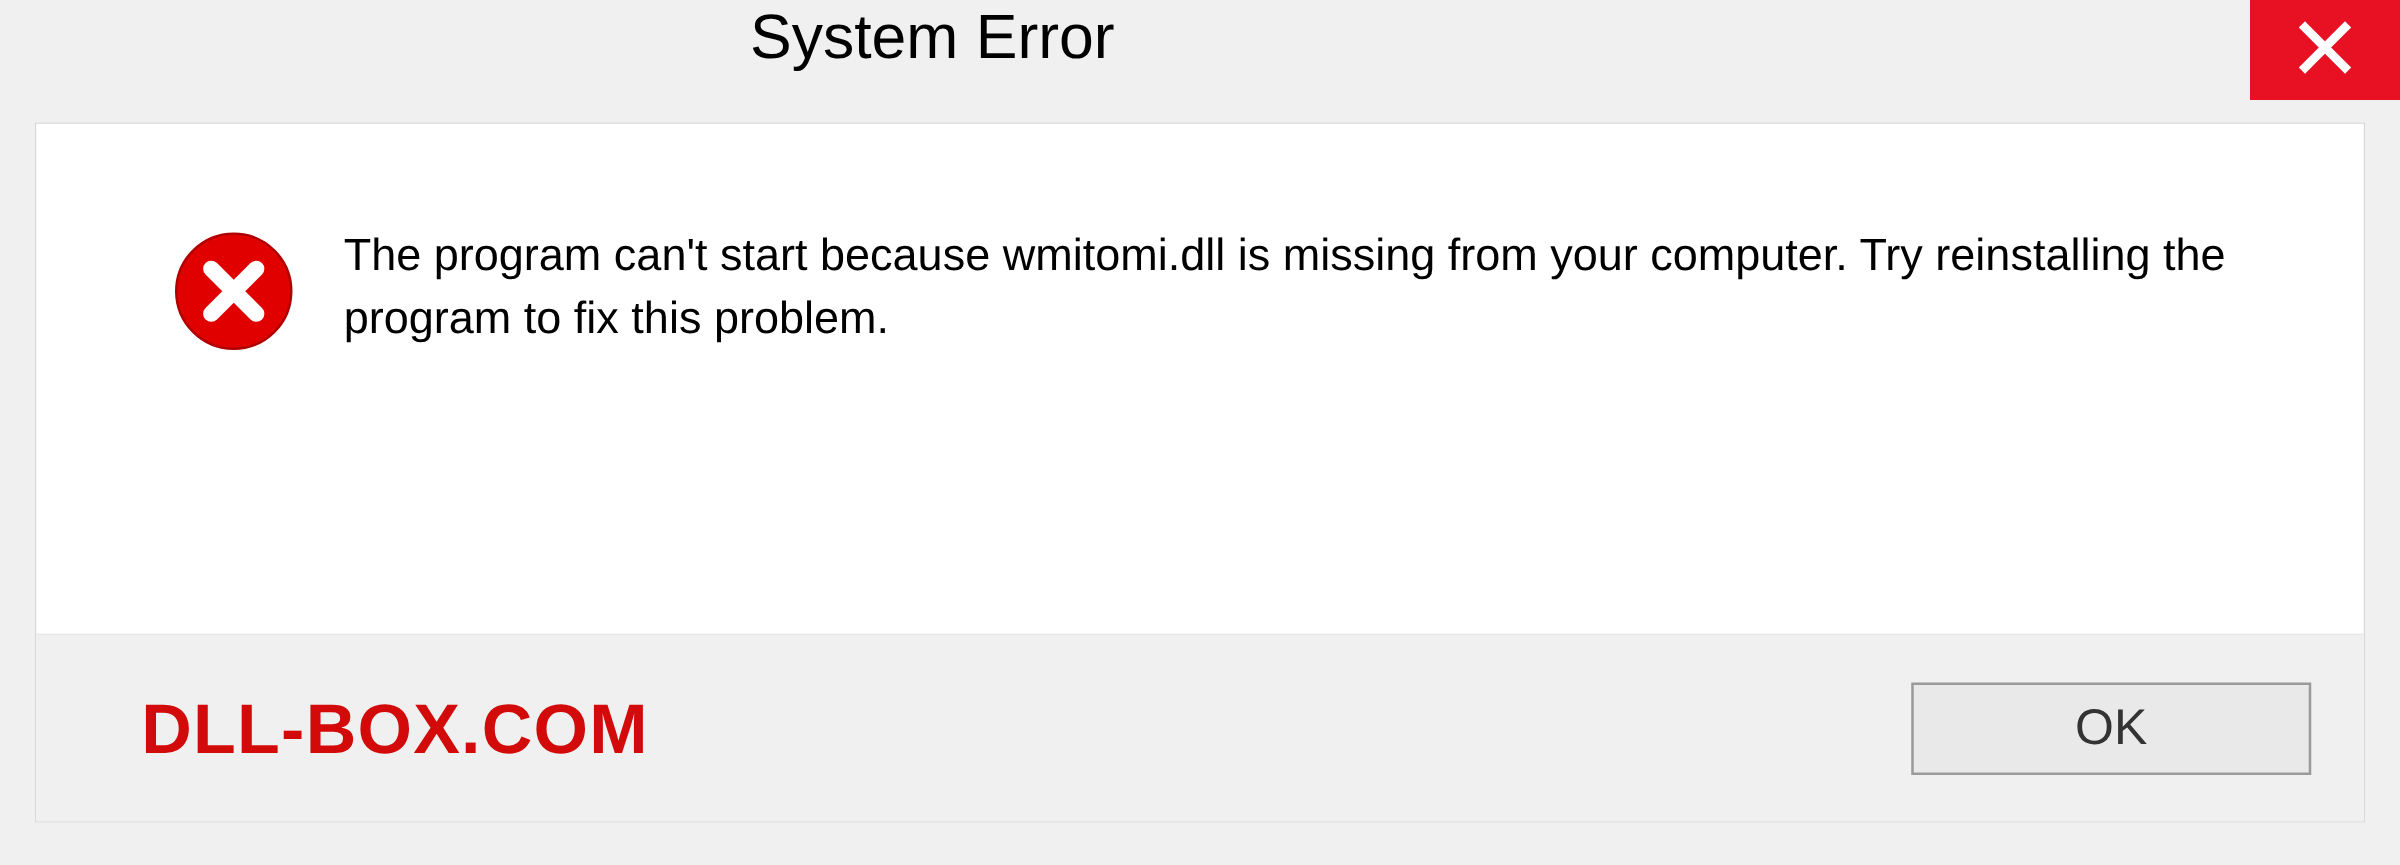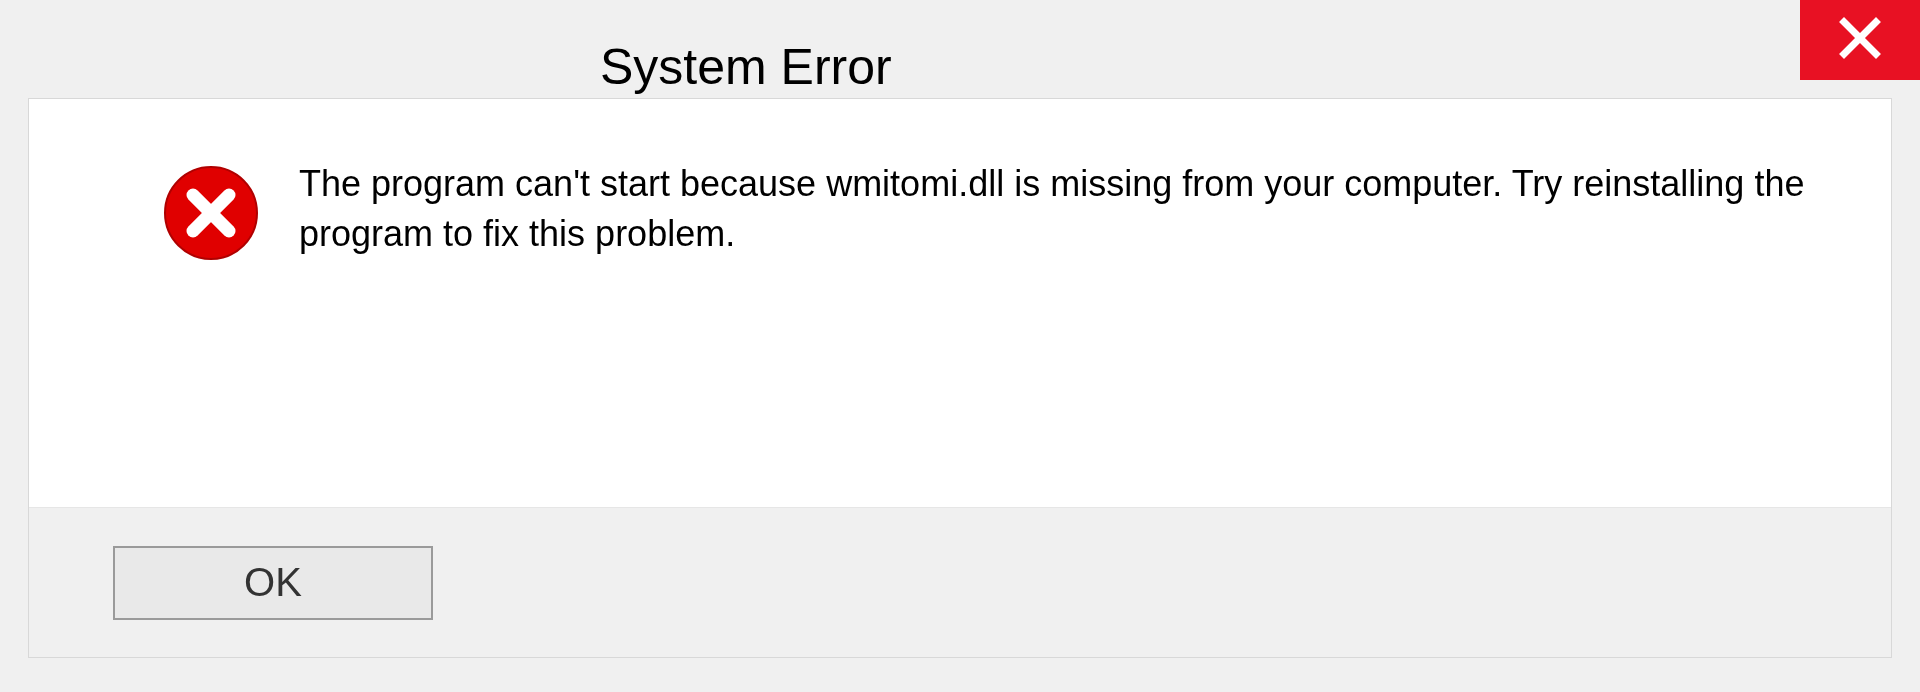--- a/index.html
+++ b/index.html
@@ -11,21 +11,21 @@
       width: 1920px;
       height: 692px;
       background: #f0f0f0;
       font-family: "Segoe UI", Tahoma, sans-serif;
       position: relative;
       overflow: hidden;
     }
     .titlebar {
       height: 96px;
       display: flex;
-      align-items: flex-end;
+      align-items: flex-start;
       padding-left: 600px;
       position: relative;
     }
     .titlebar-title {
       font-size: 50px;
       font-weight: 400;
       color: #000;
     }
     .close-btn {
       position: absolute;
@@ -48,23 +48,22 @@
       background: #ffffff;
       border: 1px solid #d8d8d8;
       height: 560px;
       position: relative;
       display: flex;
       flex-direction: column;
     }
     .message-row {
       display: flex;
       align-items: flex-start;
-      padding: 58px 60px 0 110px;
+      padding: 78px 60px 0 110px;
       flex: 1;
-      margin-left: 24px;
     }
     .error-icon {
       width: 96px;
       height: 96px;
       flex-shrink: 0;
       margin-right: 40px;
       margin-top: 8px;
     }
     .error-icon svg {
       width: 96px;
@@ -128,17 +127,18 @@
       <svg viewBox="0 0 96 96">
         <circle cx="48" cy="48" r="46" fill="#e00000"></circle>
         <circle cx="48" cy="48" r="46" fill="none" stroke="#b00000" stroke-width="2"></circle>
         <line x1="30" y1="30" x2="66" y2="66" stroke="#ffffff" stroke-width="13" stroke-linecap="round"></line>
         <line x1="66" y1="30" x2="30" y2="66" stroke="#ffffff" stroke-width="13" stroke-linecap="round"></line>
       </svg>
     </div>
     <div class="message-text">The program can't start because wmitomi.dll is missing from your computer. Try reinstalling the program to fix this problem.</div>
   </div>
   <div class="footer-row">
+    <div class="watermark">DLL-BOX.COM</div>
     <div class="ok-btn">
       <span>OK</span>
     </div>
   </div>
 </div>
 
 </body></html>

